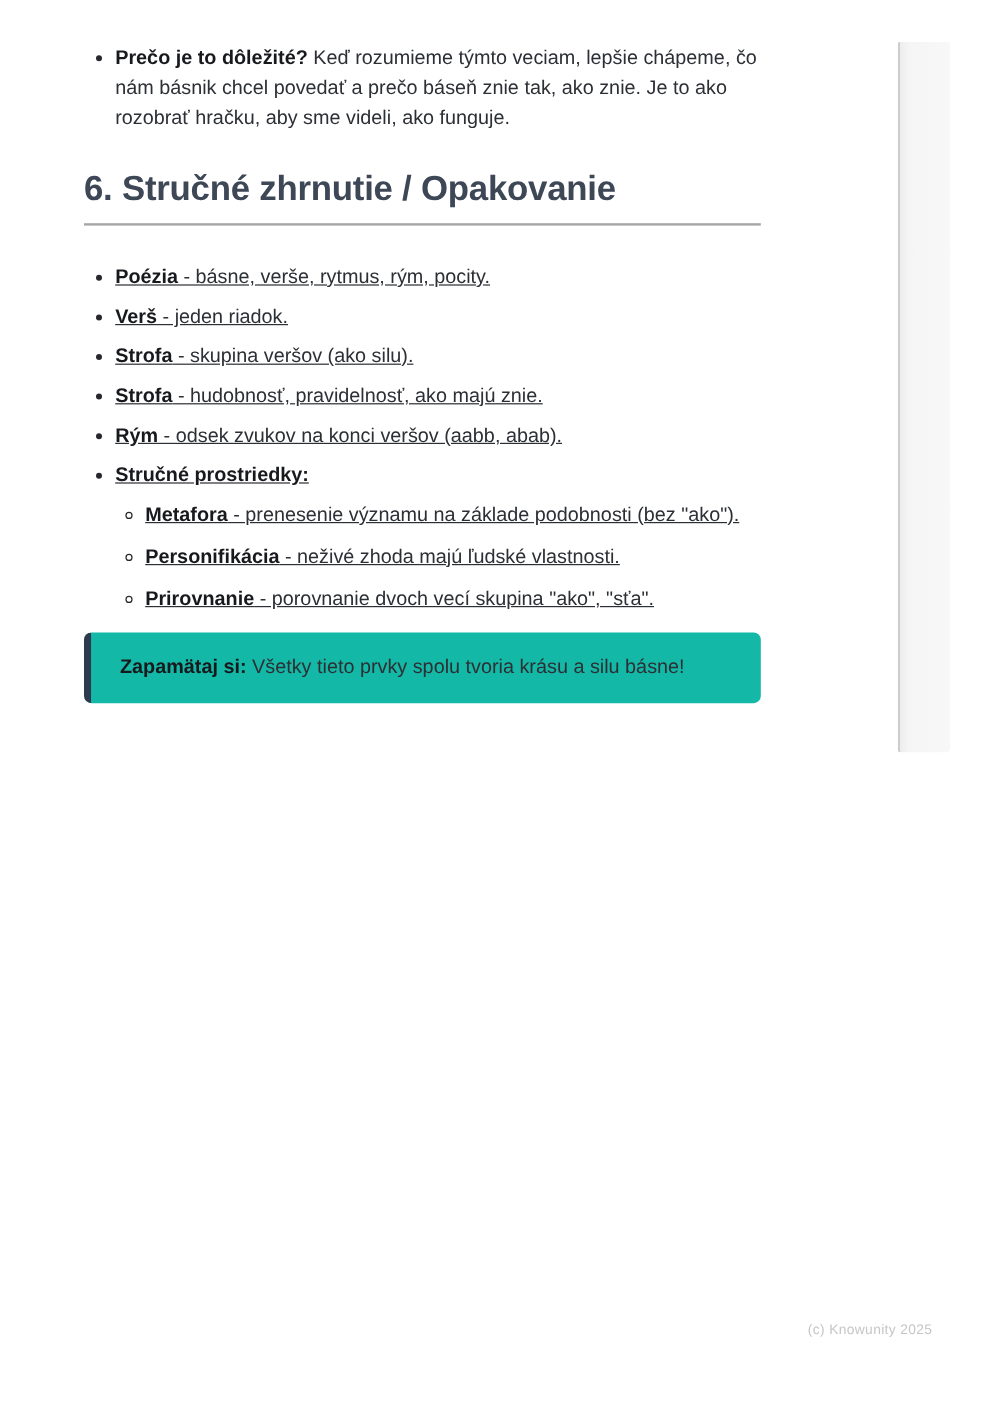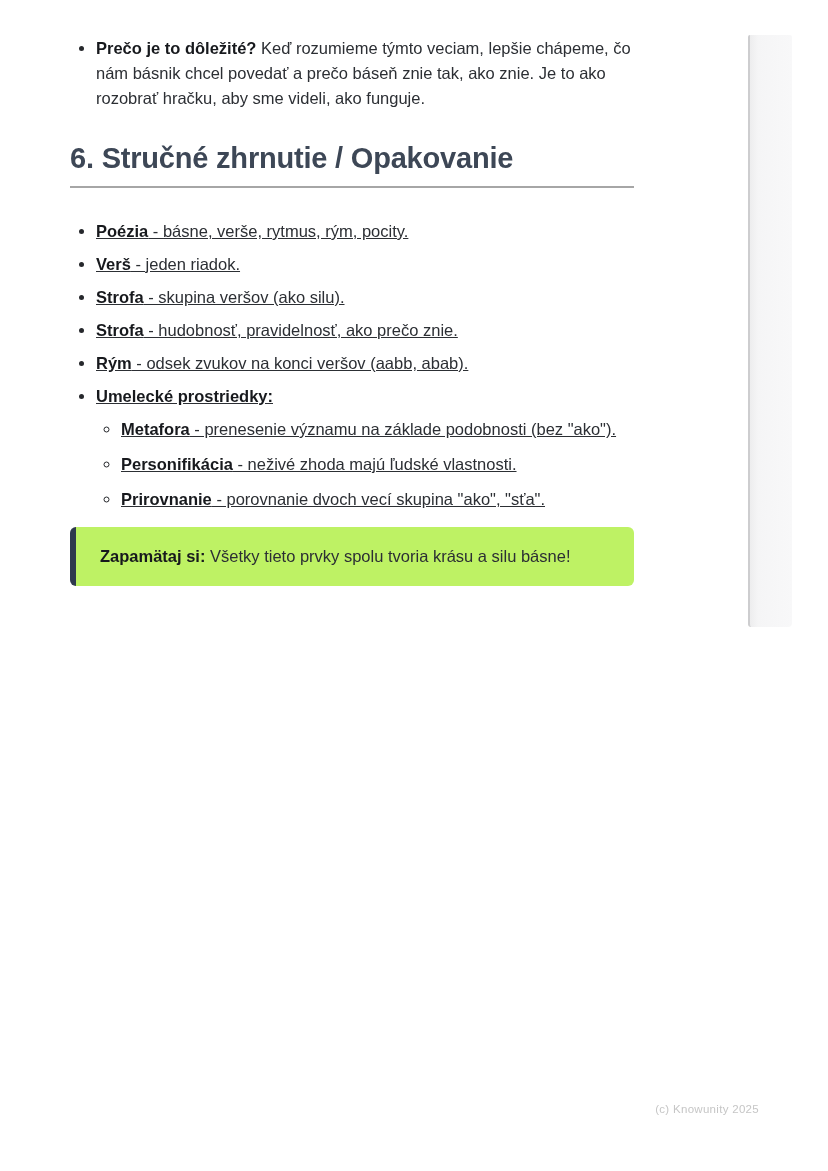--- a/index.html
+++ b/index.html
@@ -65,40 +65,40 @@
   }
   .sub-list > li {
     font-size: 16.5px;
     line-height: 24px;
     margin-bottom: 11px;
   }
 
   .callout {
     margin-top: 16px;
     width: 100%;
-    background: #bef264;
+    background: #14b8a6;
     border-left: 6px solid #2e3a4d;
     border-radius: 6px;
     padding: 18px 24px;
     font-size: 16.5px;
     line-height: 23px;
   }
 
   .side-strip {
     position: absolute;
     left: 748px; top: 35px;
     width: 44px; height: 592px;
     background: linear-gradient(to right, #ededee 0px, #f5f5f6 8px, #f8f8f9 100%);
     border-left: 2px solid #cdcdcf;
     border-radius: 2px 2px 4px 3px;
   }
 
   .footer-credit {
     position: absolute;
-    top: 1103px; right: 69px;
+    top: 1103px; right: 51px;
     font-size: 11.5px;
     letter-spacing: 0.3px;
     color: #c6c6c6;
   }
 </style>
 </head>
 <body>
 
 <div class="content">
 
@@ -115,27 +115,27 @@
     <li>
       <strong>Poézia</strong><span> - básne, verše, rytmus, rým, pocity.</span>
     </li>
     <li>
       <strong>Verš</strong><span> - jeden riadok.</span>
     </li>
     <li>
       <strong>Strofa</strong><span> - skupina veršov (ako silu).</span>
     </li>
     <li>
-      <strong>Strofa</strong><span> - hudobnosť, pravidelnosť, ako prečo znie.</span>
+      <strong>Strofa</strong><span> - hudobnosť, pravidelnosť, ako majú znie.</span>
     </li>
     <li>
       <strong>Rým</strong><span> - odsek zvukov na konci veršov (aabb, abab).</span>
     </li>
     <li>
-      <strong>Umelecké prostriedky:</strong>
+      <strong>Stručné prostriedky:</strong>
       <ul class="sub-list">
         <li>
           <strong>Metafora</strong><span> - prenesenie významu na základe podobnosti (bez "ako").</span>
         </li>
         <li>
           <strong>Personifikácia</strong><span> - neživé zhoda majú ľudské vlastnosti.</span>
         </li>
         <li>
           <strong>Prirovnanie</strong><span> - porovnanie dvoch vecí skupina "ako", "sťa".</span>
         </li>

